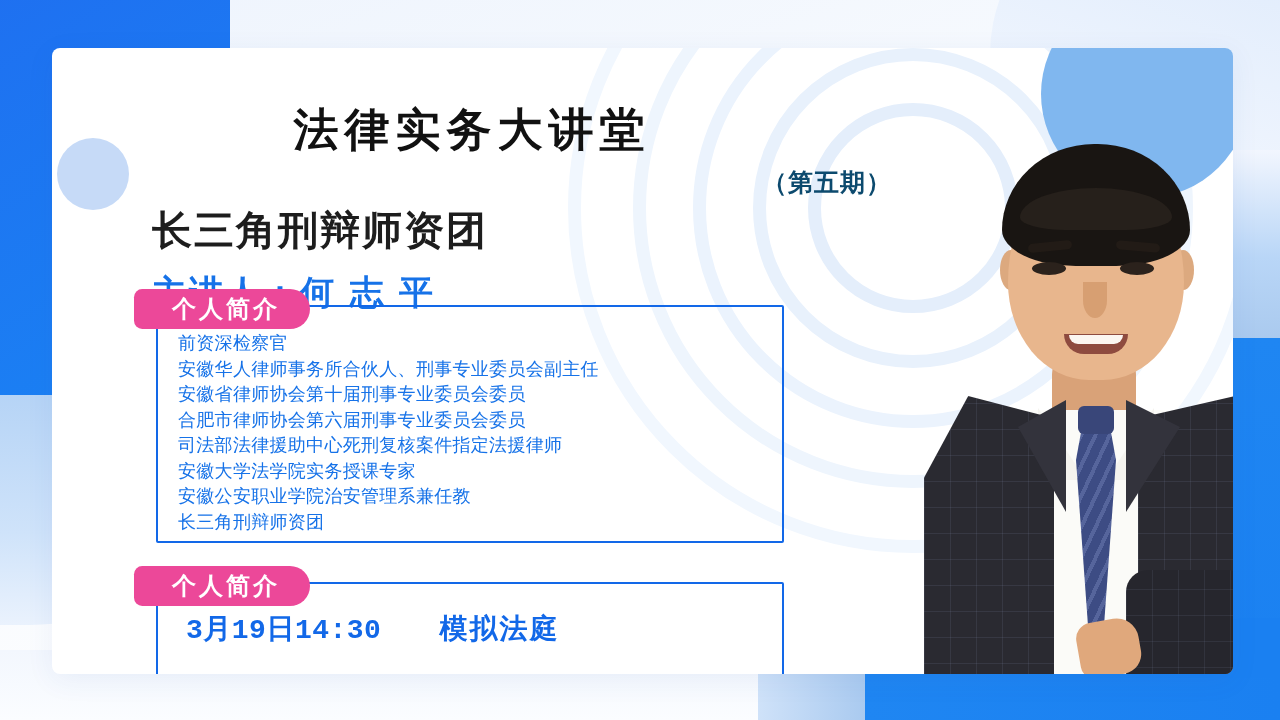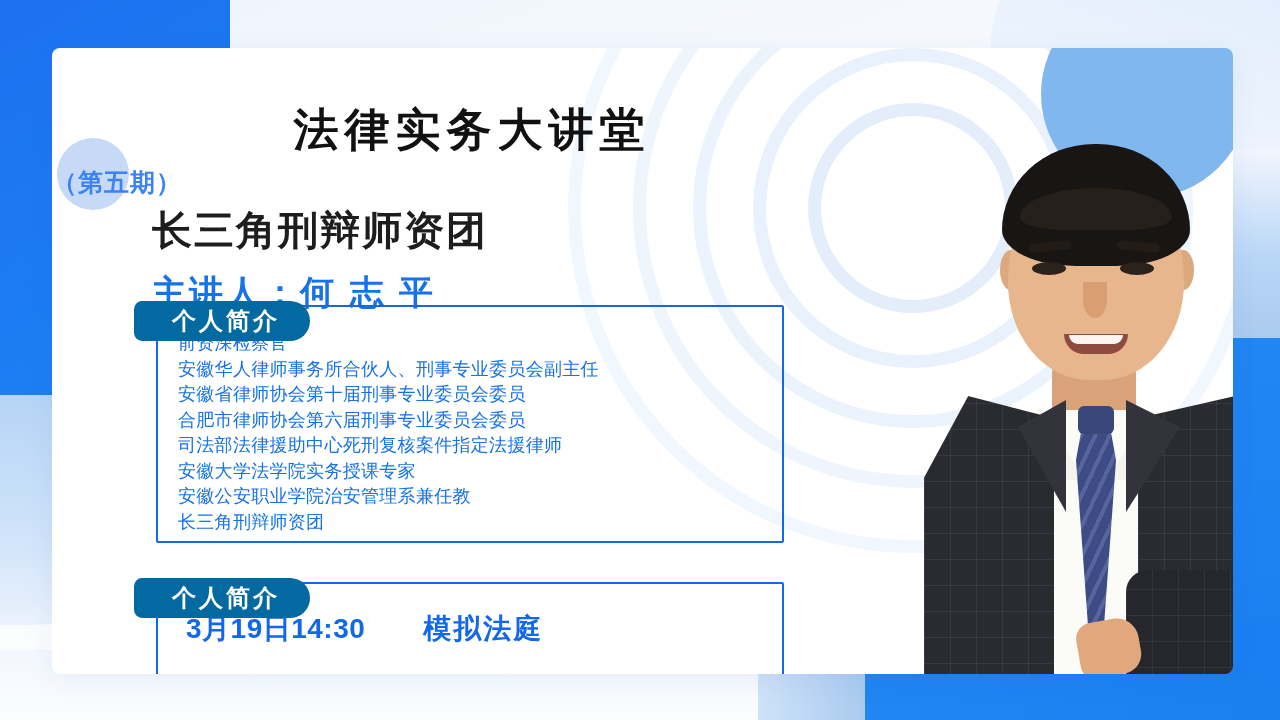--- a/index.html
+++ b/index.html
@@ -145,26 +145,26 @@
     font-family:"Liberation Serif", serif;
     font-weight:bold;
     font-size:45px;
     letter-spacing:6px;
     color:#111111;
   }
   .subtitle {
     position:absolute;
     left:0; top:118px;
     width:840px;
-    text-align:left;
+    text-align:right;
     font-family:"Liberation Serif", serif;
     font-weight:bold;
     font-size:25px;
     letter-spacing:1px;
-    color:#3b82f6;
+    color:#0c4a6e;
   }
 
   .topic {
     position:absolute;
     left:100px; top:155px;
     font-size:40px;
     font-weight:bold;
     letter-spacing:2px;
     color:#1d1d1d;
   }
@@ -175,25 +175,25 @@
     font-weight:bold;
     letter-spacing:3px;
     color:#1672e8;
   }
 
   
   .section { position:absolute; }
 
   .badge {
     position:absolute;
-    left:0; top:16px;
+    left:0; top:4px;
     height:40px;
     padding:0 30px 0 38px;
     display:flex; align-items:center;
-    background:#0369a1;
+    background:#ec4899;
     border-radius:9px 22px 22px 9px;
     color:#ffffff;
     font-family:"Liberation Serif", serif;
     font-weight:bold;
     font-size:24px;
     letter-spacing:3px;
     z-index:3;
   }
 
   .panel {
@@ -221,20 +221,21 @@
   }
 
   .time-section { left:82px; top:514px; width:710px; }
   .time-panel { width:628px; height:96px; }
   .time-row {
     position:absolute;
     left:52px; top:48px;
     display:flex; align-items:flex-start;
     color:#1268e8;
     font-weight:bold;
+    font-family:Liberation Mono, monospace;
   }
   .time-val { font-size:28px; letter-spacing:.5px; }
   .time-place { font-size:28px; margin-left:58px; letter-spacing:2px; }
 
   
   .portrait {
     position:absolute;
     left:848px; top:52px;
     width:400px; height:668px;
     pointer-events:none;

